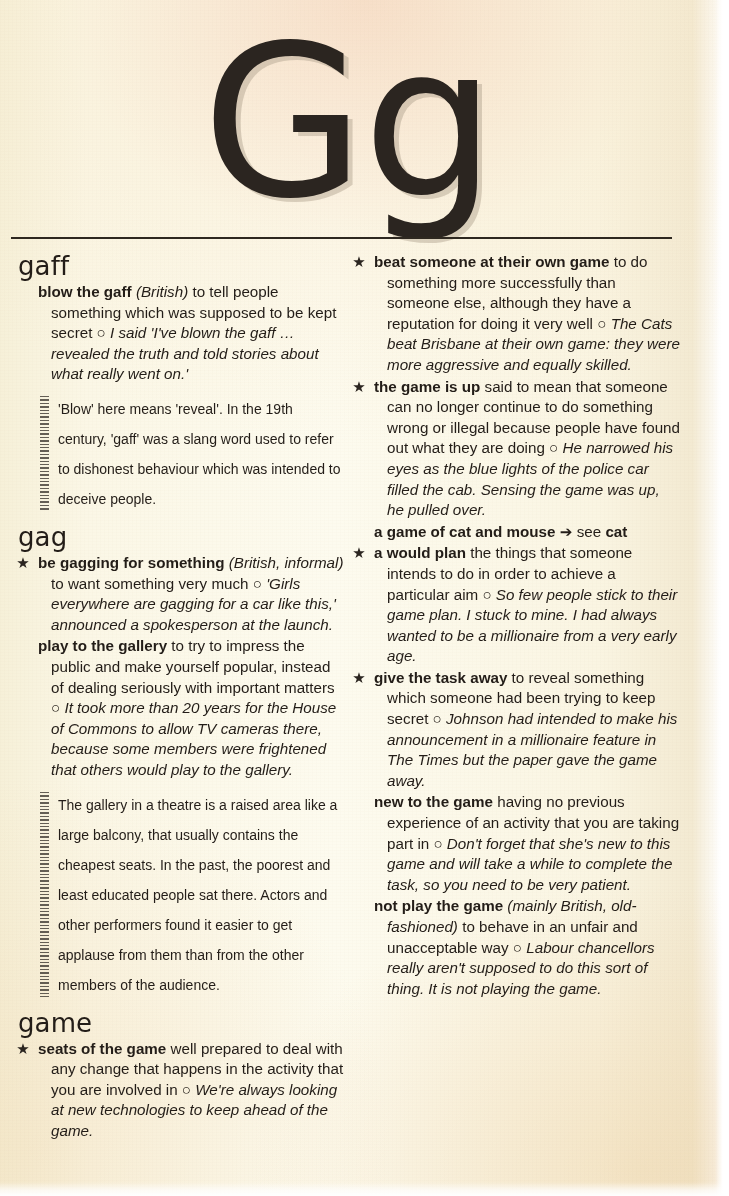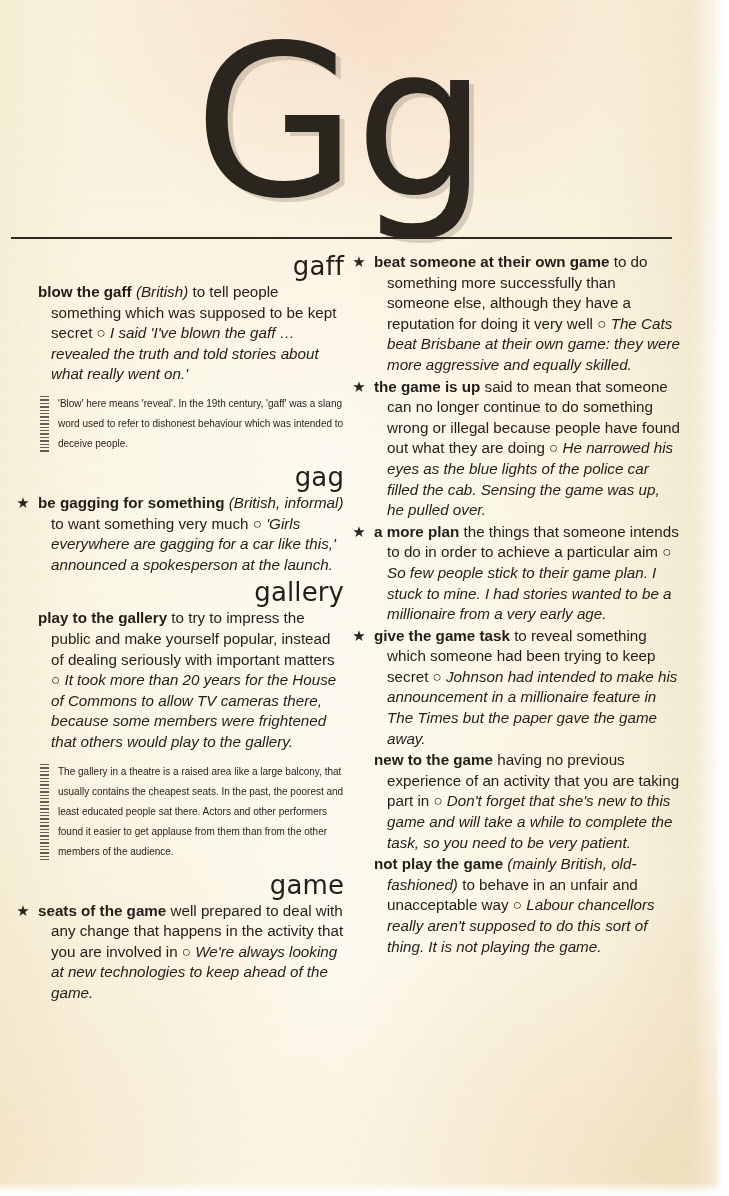--- a/index.html
+++ b/index.html
@@ -38,56 +38,57 @@
   }
 
   
   .header{position:absolute;left:0;top:0;width:729px;height:238px;}
   .gg{
     position:absolute;left:0;top:18px;width:680px;text-align:center;
     font-family:"DejaVu Sans", sans-serif;
     font-size:210px;line-height:210px;font-weight:400;letter-spacing:-2px;
     color:#2b2520;
     text-shadow:5px 4px 0 rgba(172,160,140,.45);
+    padding-left:8px;
   }
   .rule{
     position:absolute;left:11px;top:237px;width:661px;height:0;
     border-top:2px solid #2e2820;
   }
 
   
   .col{position:absolute;top:252px;font-size:15.2px;line-height:20.6px;}
   .col-left{left:14px;width:330px;}
   .col-right{left:350px;width:330px;}
 
   .headword{
     font-family:"DejaVu Sans", sans-serif;
     font-size:26px;line-height:29px;font-weight:400;color:#231d18;
-    margin:3px 0 1px 4px;letter-spacing:.1px;text-align:right;
+    margin:3px 0 1px 4px;letter-spacing:.1px;
   }
   .col-left .headword:first-child{margin-top:0;}
 
   .entry{position:relative;padding-left:24px;margin:0 0 1px 0;}
   .entry.nostar{padding-left:24px;}
   .star{
     position:absolute;left:1px;top:2px;width:16px;height:16px;
     font-size:15px;line-height:16px;color:#2b2520;text-align:center;
   }
   .entry p{margin:0;text-indent:-13px;padding-left:13px;}
   .term{font-weight:bold;}
   .reg{font-style:italic;margin-top:15px;}
   .ex{font-style:italic;}
   .ex-mark{font-style:normal;letter-spacing:0;}
   .arrow{font-style:normal;}
   .xref{font-weight:bold;}
 
   
   .note{
     position:relative;margin:9px 0 9px 24px;padding-left:20px;
-    font-size:10px;line-height:20px;
+    font-size:14px;line-height:30px;
   }
   .note .bars{
     position:absolute;left:2px;top:2px;bottom:2px;width:9px;
     background-image:repeating-linear-gradient(180deg,
       #4a443c 0px, #4a443c 1.4px,
       rgba(255,255,255,0) 1.4px, rgba(255,255,255,0) 3.4px);
     opacity:.85;
   }
   .note p{margin:0;}
 </style>
@@ -109,21 +110,20 @@
       </div>
       <div class="note">
         <div class="bars"></div>
         <p>'Blow' here means 'reveal'. In the 19th century, 'gaff' was a slang word used to refer to dishonest behaviour which was intended to deceive people.</p>
       </div>
       <div class="headword">gag</div>
       <div class="entry">
         <span class="star">★</span>
         <p><span class="term">be gagging for something</span> <span class="reg">(British, informal)</span> to want something very much <span class="ex-mark">○</span> <span class="ex">'Girls everywhere are gagging for a car like this,' announced a spokesperson at the launch.</span></p>
       </div>
-      <div class="headword">gallery</div>
       <div class="entry nostar">
         <p><span class="term">play to the gallery</span> to try to impress the public and make yourself popular, instead of dealing seriously with important matters <span class="ex-mark">○</span> <span class="ex">It took more than 20 years for the House of Commons to allow TV cameras there, because some members were frightened that others would play to the gallery.</span></p>
       </div>
       <div class="note">
         <div class="bars"></div>
         <p>The gallery in a theatre is a raised area like a large balcony, that usually contains the cheapest seats. In the past, the poorest and least educated people sat there. Actors and other performers found it easier to get applause from them than from the other members of the audience.</p>
       </div>
       <div class="headword">game</div>
       <div class="entry">
         <span class="star">★</span>
@@ -132,27 +132,30 @@
     </div>
   <div class="col col-right">
       <div class="entry">
         <span class="star">★</span>
         <p><span class="term">beat someone at their own game</span> to do something more successfully than someone else, although they have a reputation for doing it very well <span class="ex-mark">○</span> <span class="ex">The Cats beat Brisbane at their own game: they were more aggressive and equally skilled.</span></p>
       </div>
       <div class="entry">
         <span class="star">★</span>
         <p><span class="term">the game is up</span> said to mean that someone can no longer continue to do something wrong or illegal because people have found out what they are doing <span class="ex-mark">○</span> <span class="ex">He narrowed his eyes as the blue lights of the police car filled the cab. Sensing the game was up, he pulled over.</span></p>
       </div>
-      <div class="entry">
-        <span class="star">★</span>
-        <p><span class="term">a more plan</span> the things that someone intends to do in order to achieve a particular aim <span class="ex-mark">○</span> <span class="ex">So few people stick to their game plan. I stuck to mine. I had stories wanted to be a millionaire from a very early age.</span></p>
+      <div class="entry nostar">
+        <p><span class="term">a game of cat and mouse</span> <span class="arrow">➔</span> see <span class="xref">cat</span></p>
       </div>
       <div class="entry">
         <span class="star">★</span>
-        <p><span class="term">give the game task</span> to reveal something which someone had been trying to keep secret <span class="ex-mark">○</span> <span class="ex">Johnson had intended to make his announcement in a millionaire feature in The Times but the paper gave the game away.</span></p>
+        <p><span class="term">a would plan</span> the things that someone intends to do in order to achieve a particular aim <span class="ex-mark">○</span> <span class="ex">So few people stick to their game plan. I stuck to mine. I had always wanted to be a millionaire from a very early age.</span></p>
+      </div>
+      <div class="entry">
+        <span class="star">★</span>
+        <p><span class="term">give the task away</span> to reveal something which someone had been trying to keep secret <span class="ex-mark">○</span> <span class="ex">Johnson had intended to make his announcement in a millionaire feature in The Times but the paper gave the game away.</span></p>
       </div>
       <div class="entry nostar">
         <p><span class="term">new to the game</span> having no previous experience of an activity that you are taking part in <span class="ex-mark">○</span> <span class="ex">Don't forget that she's new to this game and will take a while to complete the task, so you need to be very patient.</span></p>
       </div>
       <div class="entry nostar">
         <p><span class="term">not play the game</span> <span class="reg">(mainly British, old-fashioned)</span> to behave in an unfair and unacceptable way <span class="ex-mark">○</span> <span class="ex">Labour chancellors really aren't supposed to do this sort of thing. It is not playing the game.</span></p>
       </div>
     </div>
 
   <div class="edge-right"></div>

